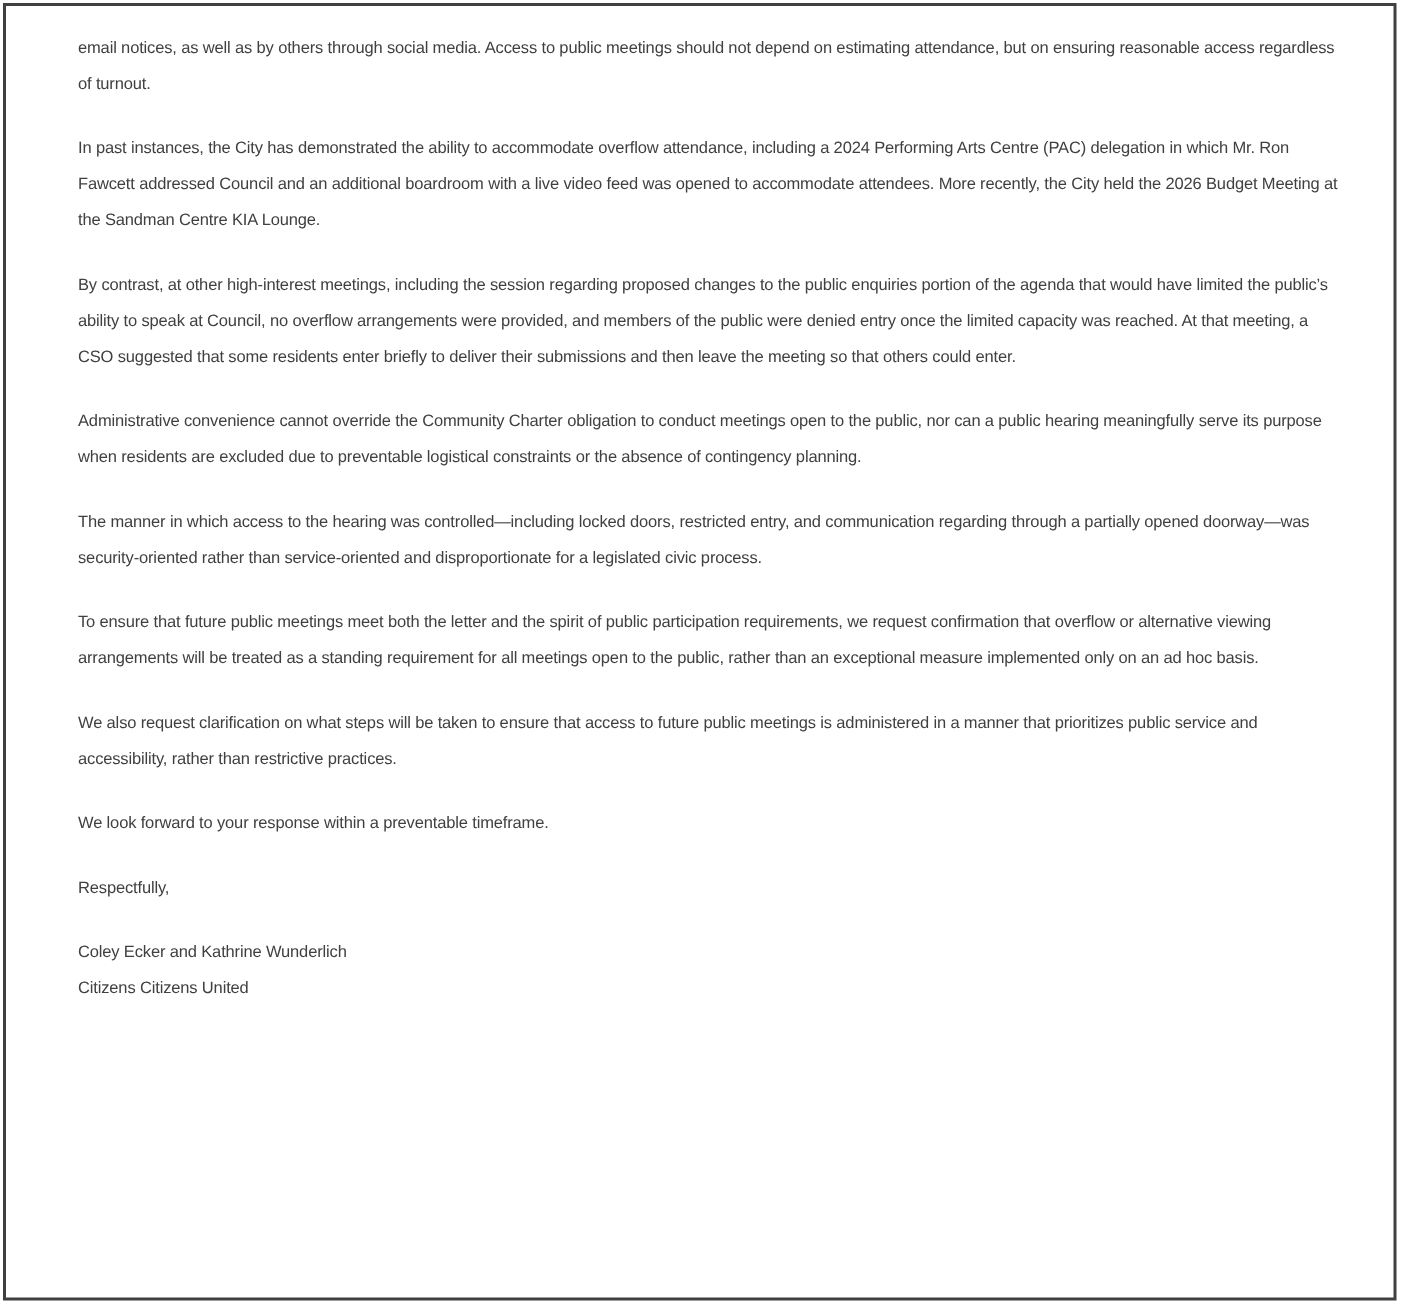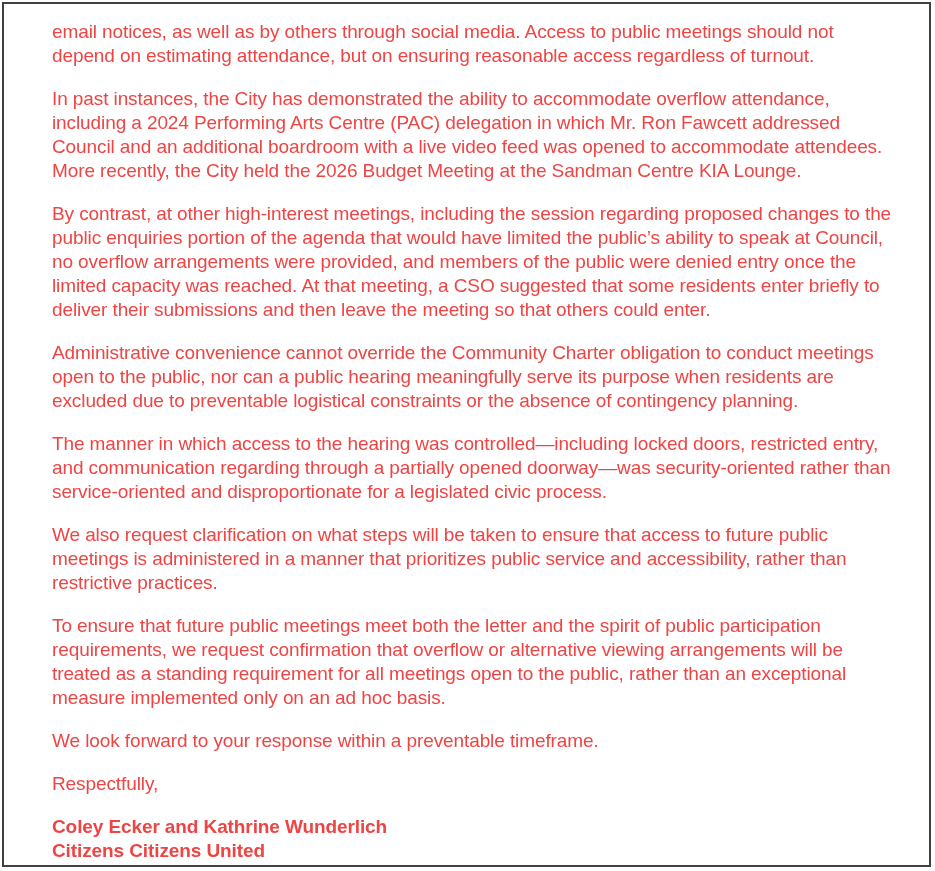--- a/index.html
+++ b/index.html
@@ -19,42 +19,42 @@
     left: 2px;
     top: 2px;
     width: 929px;
     height: 865px;
     background: #ffffff;
     border: 2px solid #404040;
     padding: 16px 33px 0 48px;
     overflow: hidden;
   }
   .page p {
-    font-size: 19px;
+    font-size: 11px;
     line-height: 24px;
-    color: #ef4444;
+    color: #404040;
     letter-spacing: -0.1px;
     margin: 0 0 19px 0;
     max-width: 851px;
   }
-  .signature { margin-bottom: 0; font-weight: bold; }
+  .signature { margin-bottom: 0; }
   .sig-line { display: block; }
 </style>
 </head>
 <body>
 
 <div class="viewport">
   <div class="page">
     <p>email notices, as well as by others through social media. Access to public meetings should not depend on estimating attendance, but on ensuring reasonable access regardless of turnout.</p>
     <p>In past instances, the City has demonstrated the ability to accommodate overflow attendance, including a 2024 Performing Arts Centre (PAC) delegation in which Mr. Ron Fawcett addressed Council and an additional boardroom with a live video feed was opened to accommodate attendees. More recently, the City held the 2026 Budget Meeting at the Sandman Centre KIA Lounge.</p>
     <p>By contrast, at other high-interest meetings, including the session regarding proposed changes to the public enquiries portion of the agenda that would have limited the public’s ability to speak at Council, no overflow arrangements were provided, and members of the public were denied entry once the limited capacity was reached. At that meeting, a CSO suggested that some residents enter briefly to deliver their submissions and then leave the meeting so that others could enter.</p>
     <p>Administrative convenience cannot override the Community Charter obligation to conduct meetings open to the public, nor can a public hearing meaningfully serve its purpose when residents are excluded due to preventable logistical constraints or the absence of contingency planning.</p>
     <p>The manner in which access to the hearing was controlled—including locked doors, restricted entry, and communication regarding through a partially opened doorway—was security-oriented rather than service-oriented and disproportionate for a legislated civic process.</p>
+    <p>To ensure that future public meetings meet both the letter and the spirit of public participation requirements, we request confirmation that overflow or alternative viewing arrangements will be treated as a standing requirement for all meetings open to the public, rather than an exceptional measure implemented only on an ad hoc basis.</p>
     <p>We also request clarification on what steps will be taken to ensure that access to future public meetings is administered in a manner that prioritizes public service and accessibility, rather than restrictive practices.</p>
-    <p>To ensure that future public meetings meet both the letter and the spirit of public participation requirements, we request confirmation that overflow or alternative viewing arrangements will be treated as a standing requirement for all meetings open to the public, rather than an exceptional measure implemented only on an ad hoc basis.</p>
     <p>We look forward to your response within a preventable timeframe.</p>
     <p class="closing">Respectfully,</p>
     <p class="signature">
       <span class="sig-line">Coley Ecker and Kathrine Wunderlich</span>
       <span class="sig-line">Citizens Citizens United</span>
     </p>
   </div>
 </div>
 
 </body></html>

